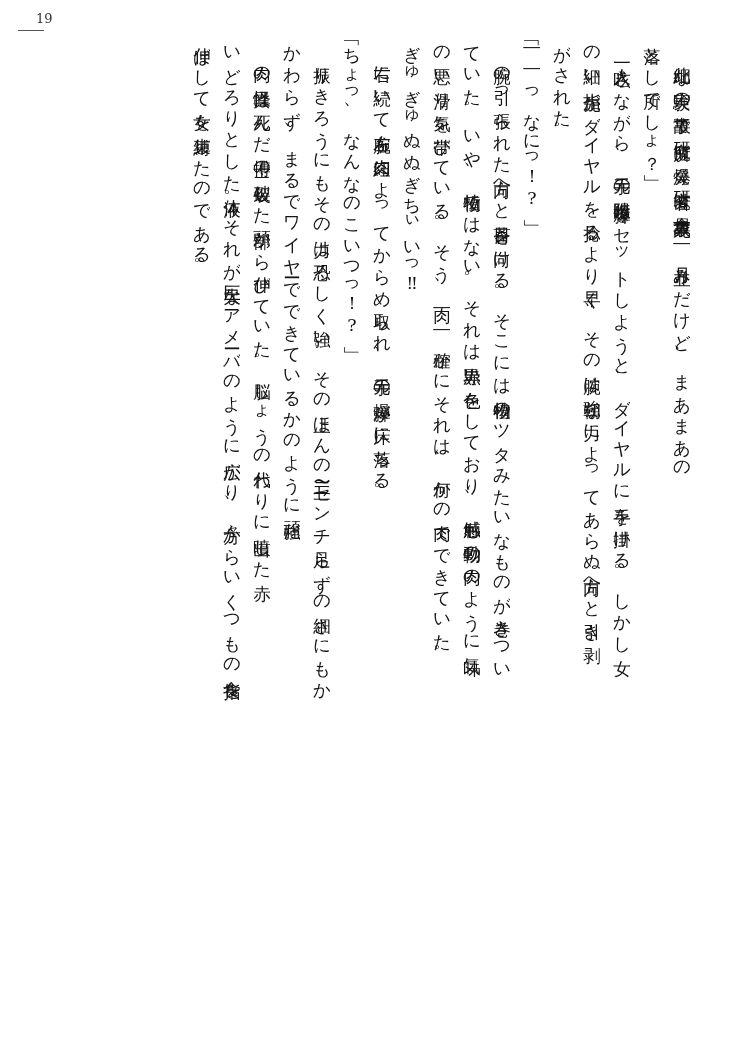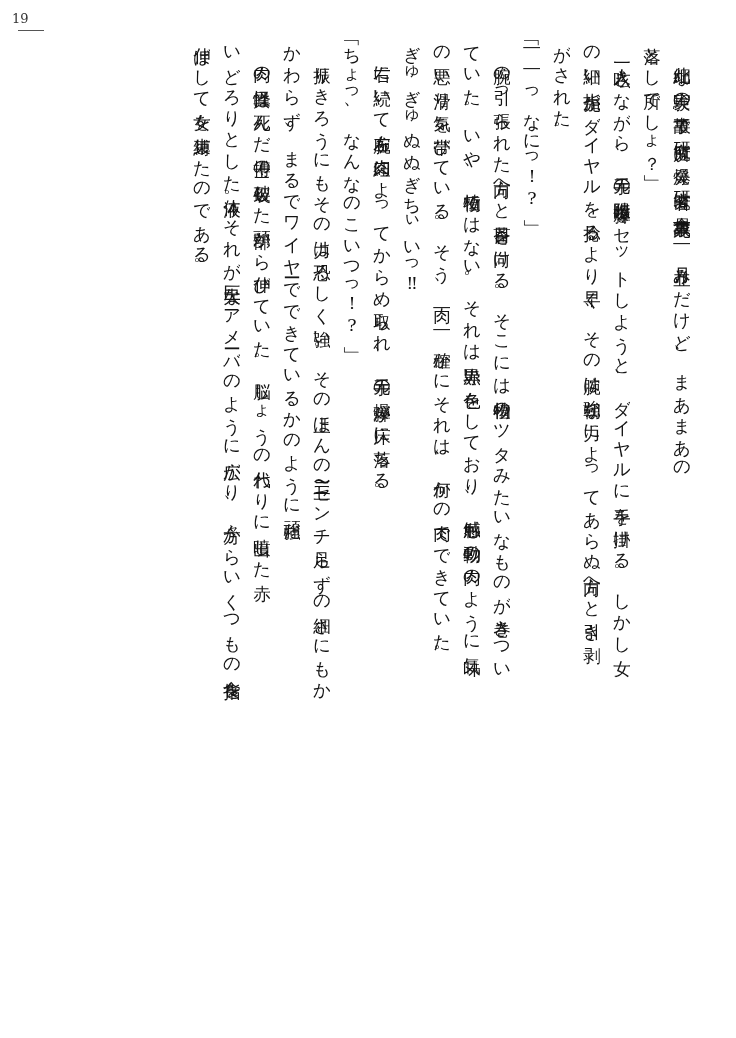--- a/index.html
+++ b/index.html
@@ -19,21 +19,21 @@
   #page {
     position: relative;
     width: 736px;
     height: 1038px;
     background: #ffffff;
   }
 
   
   #page-number {
     position: absolute;
-    left: 12px;
+    left: 36px;
     top: 12px;
     font-size: 13px;
     color: #333333;
     font-family: "DejaVu Serif", "Liberation Serif", serif;
     line-height: 1;
   }
   #page-number-rule {
     position: absolute;
     left: 18px;
     top: 30px;

